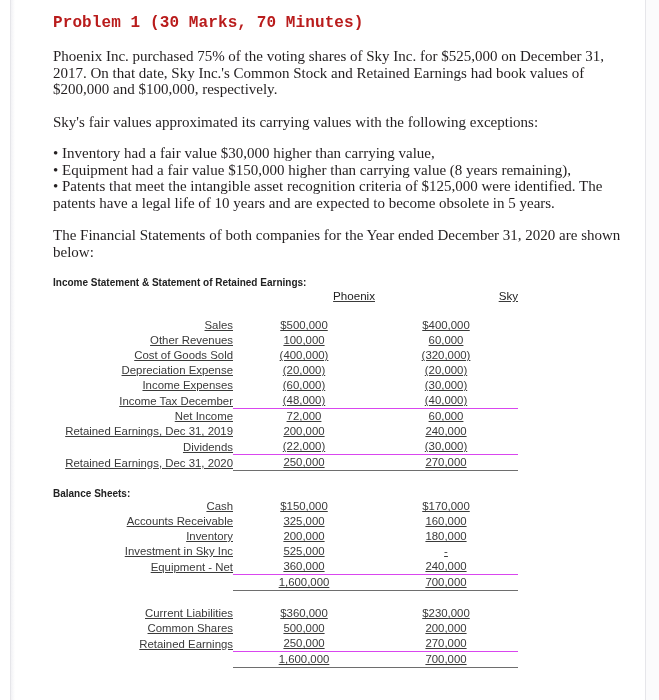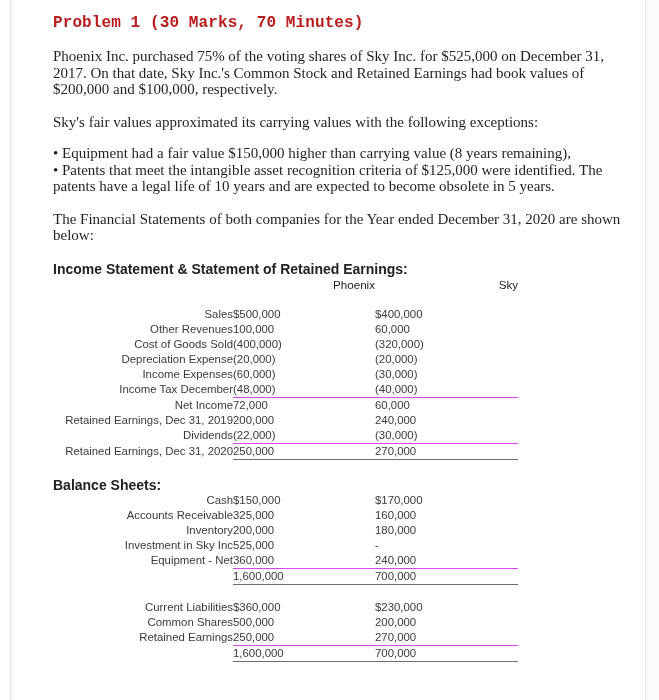--- a/index.html
+++ b/index.html
@@ -64,25 +64,26 @@
   }
   .para { margin-top: 16px; }
   .bullets { margin-top: 15px; }
   .bullet-line { white-space: normal; }
 
   
   .fin {
     font-family: "Liberation Sans", "DejaVu Sans", sans-serif;
     color: #3a3a3a;
     font-size: 11.4px;
+    text-decoration: underline;
   }
   .fin-heading {
     font-family: "Liberation Sans", "DejaVu Sans", sans-serif;
     font-weight: bold;
-    font-size: 14px;
+    font-size: 10px;
     color: #222222;
   }
   table.stmt {
     border-collapse: collapse;
     width: 465px;
     table-layout: fixed;
   }
   table.stmt col.c-label { width: 180px; }
   table.stmt col.c-num   { width: 142px; }
   table.stmt col.c-num2  { width: 143px; }
@@ -94,21 +95,21 @@
     line-height: 15px;
     vertical-align: bottom;
     font-weight: normal;
   }
   td.label {
     text-align: right;
     padding-left: 0px;
     white-space: nowrap;
   }
   td.num {
-    text-align: left;
+    text-align: center;
     padding-right: 2px;
     white-space: nowrap;
     font-variant-numeric: tabular-nums;
   }
   td.num.sky { padding-right: 1px; }
 
   th.colhead {
     font-family: "Liberation Sans", "DejaVu Sans", sans-serif;
     font-weight: bold;
     color: #222222;
@@ -139,20 +140,21 @@
 
   <div class="content">
 
     <div class="doc-title">Problem 1 (30 Marks, 70 Minutes)</div>
 
     <div class="prose para">Phoenix Inc. purchased 75% of the voting shares of Sky Inc. for $525,000 on December 31, 2017. On that date, Sky Inc.'s Common Stock and Retained Earnings had book values of $200,000 and $100,000, respectively.</div>
 
     <div class="prose para">Sky's fair values approximated its carrying values with the following exceptions:</div>
 
     <div class="prose bullets">
+      <div class="bullet-line">• Inventory had a fair value $30,000 higher than carrying value,</div>
       <div class="bullet-line">• Equipment had a fair value $150,000 higher than carrying value (8 years remaining),</div>
       <div class="bullet-line">• Patents that meet the intangible asset recognition criteria of $125,000 were identified. The patents have a legal life of 10 years and are expected to become obsolete in 5 years.</div>
     </div>
 
     <div class="prose para">The Financial Statements of both companies for the Year ended December 31, 2020 are shown below:</div>
 
     <div class="sec-gap"></div>
 
     <div class="fin-heading">Income Statement &amp; Statement of Retained Earnings:</div>
 

